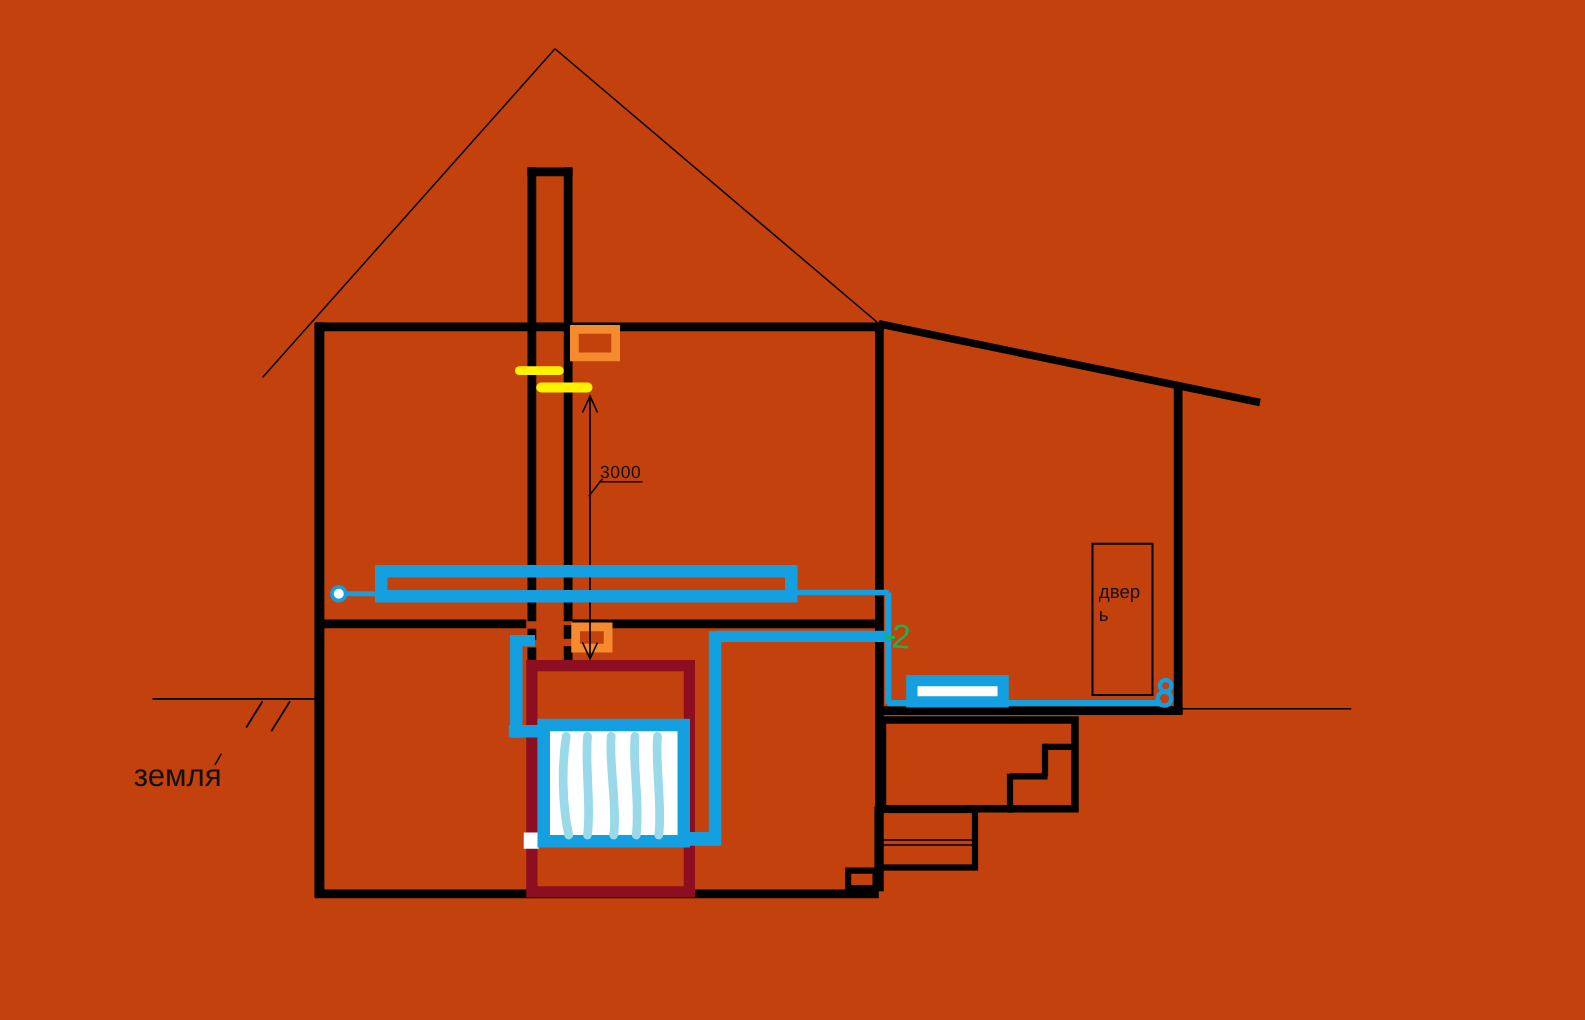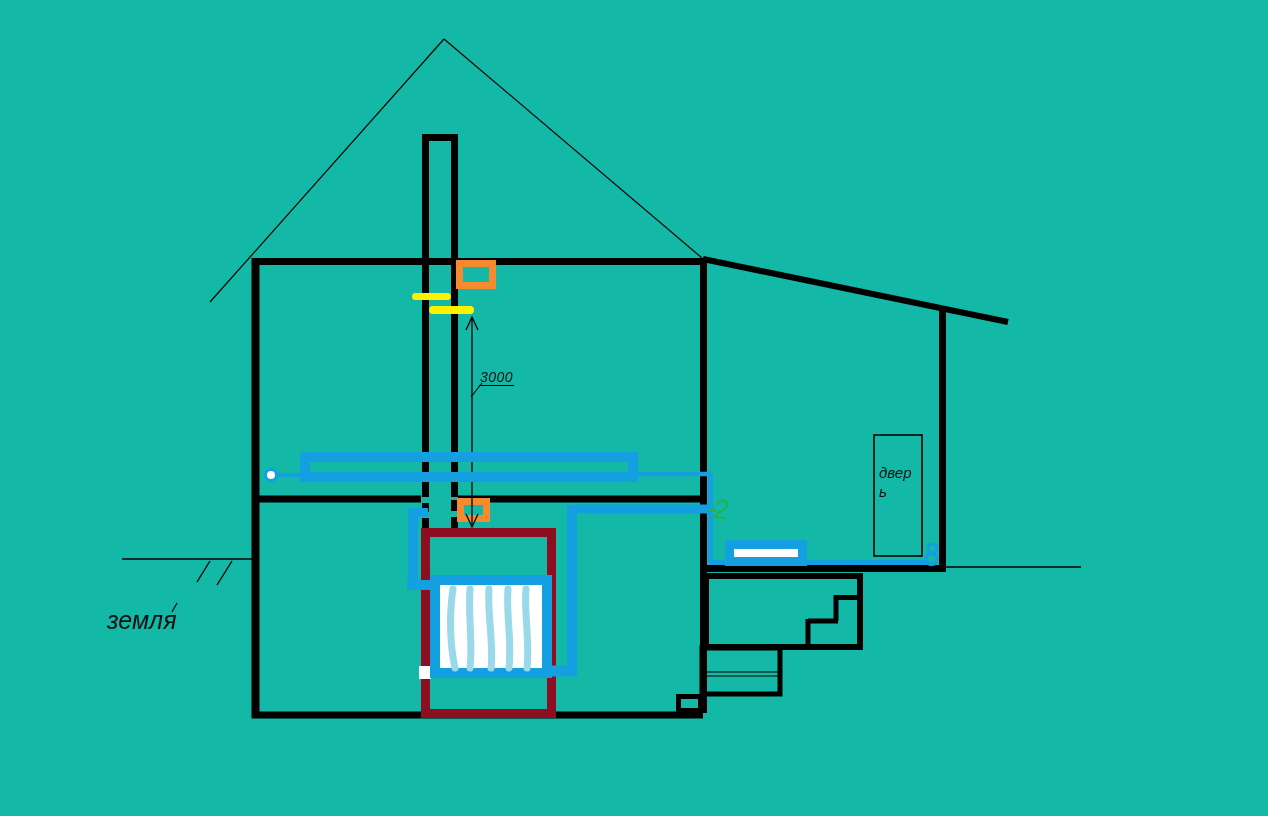--- a/index.html
+++ b/index.html
@@ -1,17 +1,17 @@
 <!DOCTYPE html>
 <html style="--c-blue: #14A0E0; --c-fin: #99D9EA; --c-maroon: #8C0E20; --c-orange: #F68A2E; --c-yellow: #FFF200; --c-green: #22B14C;"><head>
 <meta charset="utf-8">
 <style>
   html,body{margin:0;padding:0;background:#ffffff;}
-  #canvas{position:relative;width:1268px;height:816px;background:#14b8a6;overflow:hidden;
-          font-family:"Liberation Sans", sans-serif;font-style:italic;}
+  #canvas{position:relative;width:1268px;height:816px;background:#c2410c;overflow:hidden;
+          font-family:"Liberation Sans", sans-serif;}
   svg{position:absolute;left:0;top:0;}
   .thin  {stroke:#000;fill:none;}
   .wall  {stroke:#000;fill:none;}
   .maroon{stroke:var(--c-maroon);fill:none;}
   .orange{stroke:var(--c-orange);fill:none;}
   .yellow{fill:var(--c-yellow);stroke:none;}
   .blue  {stroke:var(--c-blue);fill:none;}
   .bluef {stroke:var(--c-blue);fill:#fff;}
   .fin   {stroke:var(--c-fin);fill:none;stroke-linecap:round;}
   .green {stroke:var(--c-green);fill:none;}

